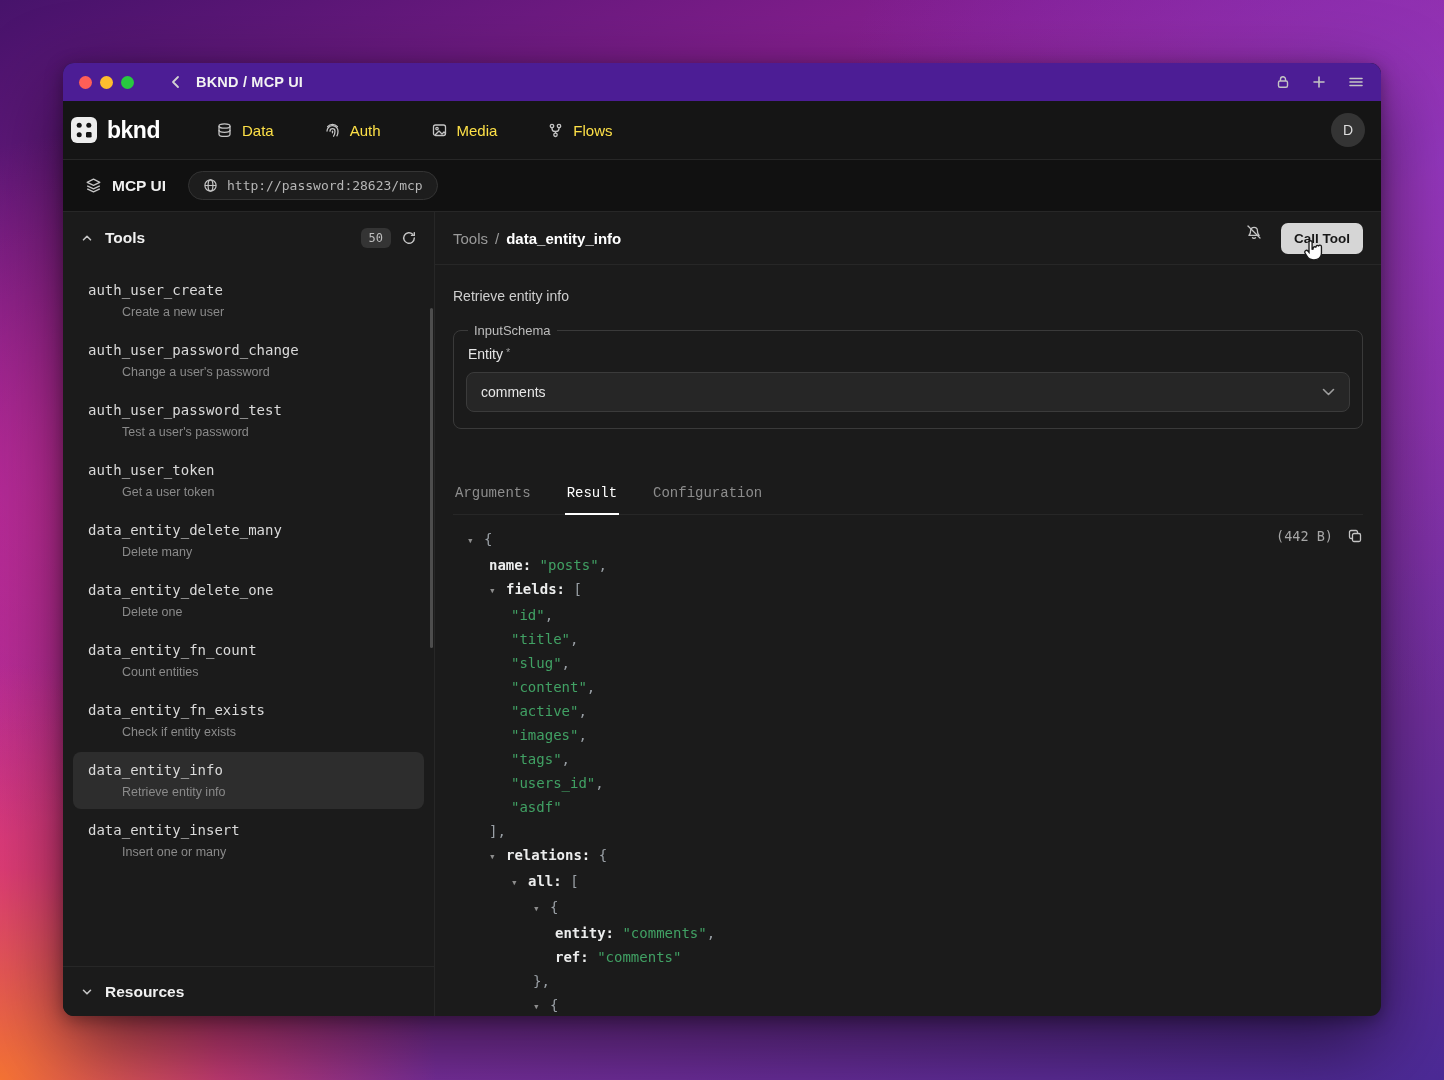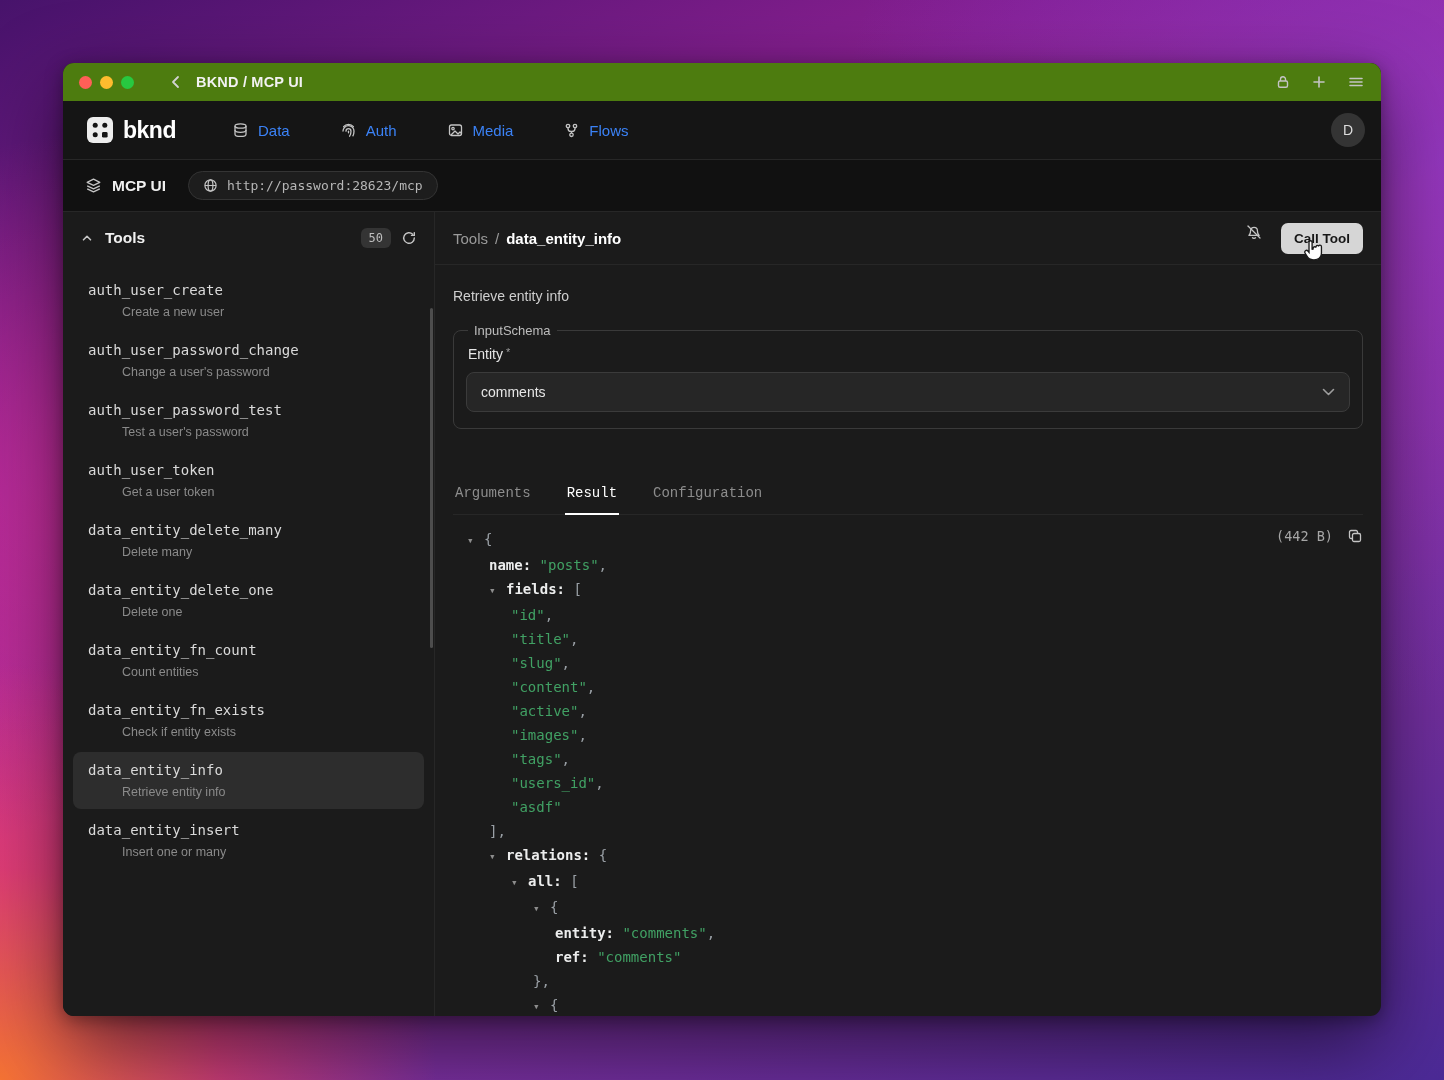--- a/index.html
+++ b/index.html
@@ -16,34 +16,34 @@
   .window {
     position:absolute; left:63px; top:63px; width:1318px; height:953px;
     background:#1b1b1b; border-radius:11px; overflow:hidden;
     box-shadow:0 30px 80px rgba(0,0,0,.55), 0 4px 18px rgba(0,0,0,.35);
     color:#e6e6e6;
   }
   svg { display:block; }
   .icn { color:#c4c4c4; display:flex; align-items:center; }
 
   
-  .titlebar { height:38px; background:#4d7c0f; display:flex; align-items:center; padding:0 16px; }
+  .titlebar { height:38px; background:#4c1d95; display:flex; align-items:center; padding:0 16px; }
   .traffic { display:flex; gap:8px; margin-right:34px; }
   .tl { width:13px; height:13px; border-radius:50%; }
   .tl.red{ background:#ff5f57; } .tl.yellow{ background:#febc2e; } .tl.green{ background:#28c840; }
   .back-btn { color:#d2d2d2; margin-right:12px; display:flex; cursor:default; }
   .tb-title { font-weight:700; font-size:14.5px; color:#f2f2f2; letter-spacing:.2px; }
   .tb-right { margin-left:auto; display:flex; align-items:center; gap:20px; }
 
   
-  .appheader { height:59px; background:#151515; border-bottom:1px solid #272727; display:flex; align-items:center; padding:0 16px 0 24px; }
+  .appheader { height:59px; background:#151515; border-bottom:1px solid #272727; display:flex; align-items:center; padding:0 16px 0 8px; }
   .logo { display:flex; align-items:center; gap:10px; margin-right:56px; }
   .logo-text { font-size:23px; font-weight:800; color:#ffffff; letter-spacing:-.5px; }
   .nav { display:flex; align-items:center; gap:50px; }
-  .nav-item { display:flex; align-items:center; gap:9px; font-size:15px; color:#3b82f6; cursor:default; }
+  .nav-item { display:flex; align-items:center; gap:9px; font-size:15px; color:#fde047; cursor:default; }
   .avatar { margin-left:auto; width:34px; height:34px; border-radius:50%; background:#343434; display:flex; align-items:center; justify-content:center; font-size:14px; color:#dddddd; }
 
   
   .toolbar { height:52px; background:#111111; border-bottom:1px solid #272727; display:flex; align-items:center; padding:0 22px; gap:22px; }
   .mcp-label { display:flex; align-items:center; gap:10px; font-weight:700; font-size:15.5px; color:#f0f0f0; }
   .url-chip { display:flex; align-items:center; gap:9px; background:#1d1d1d; border:1px solid #343434; border-radius:16px; padding:6px 14px; font-family:"DejaVu Sans Mono", monospace; font-size:13px; color:#b6b6b6; }
 
   
   .content { display:flex; height:804px; }
 
@@ -272,20 +272,28 @@
           <div class="tool-item selected">
             <div class="tool-name">data_entity_info</div>
             <div class="tool-desc">Retrieve entity info</div>
           </div>
           <div class="tool-item">
             <div class="tool-name">data_entity_insert</div>
             <div class="tool-desc">Insert one or many</div>
           </div>
         </div>
 
+      <div class="sb-foot">
+        <span class="icn">
+          <svg width="14" height="14" viewBox="0 0 14 14" fill="none" stroke="currentColor" stroke-width="1.6" stroke-linecap="round" stroke-linejoin="round">
+              <polyline points="3.5 5.3 7 8.8 10.5 5.3"></polyline>
+            </svg>
+        </span>
+        <span>Resources</span>
+      </div>
 
       <div class="sb-scroll"></div>
     </aside>
 
     <main class="main">
       <div class="main-head">
         <span class="crumb-root">Tools</span>
         <span class="crumb-sep">/</span>
         <span class="crumb-cur">data_entity_info</span>
         <div class="head-actions">

